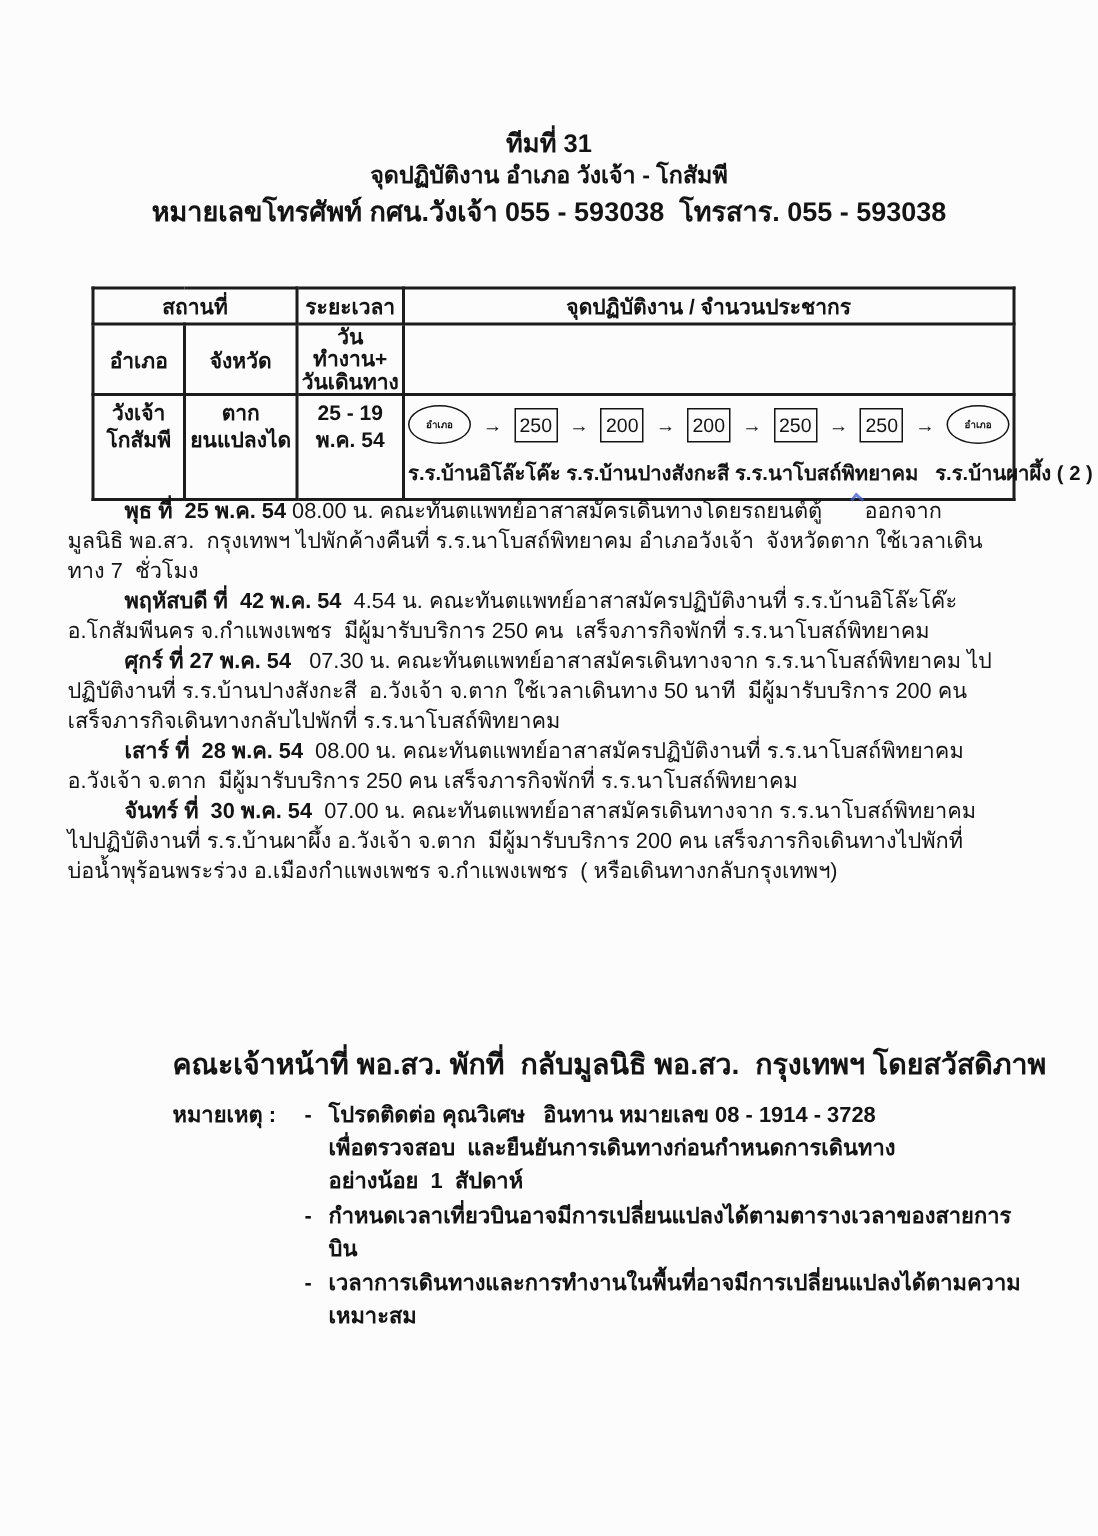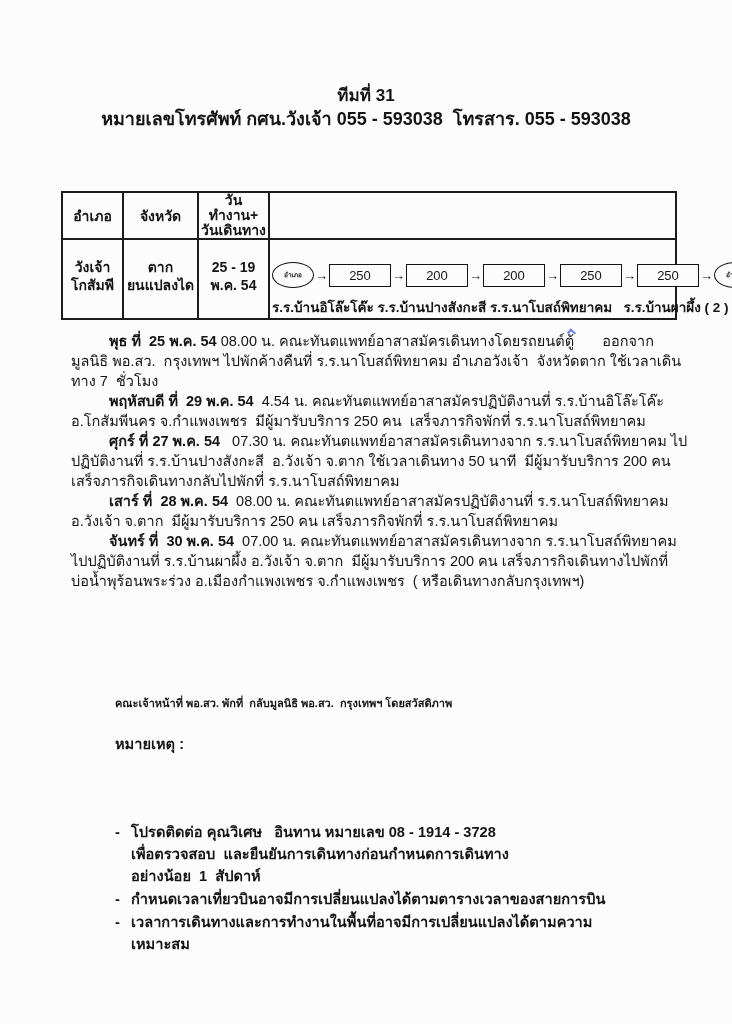--- a/index.html
+++ b/index.html
@@ -13,75 +13,81 @@
   .doc-header { position:absolute; top:84px; left:0; width:732px; text-align:center; font-weight:bold; }
   .doc-header .h1 { font-size:17px; line-height:23px; }
   .doc-header .h2 { font-size:15.5px; line-height:22px; }
   .doc-header .h3 { font-size:15.5px; line-height:22px; }
   .doc-header .h4 { font-size:18px; line-height:25px; white-space:pre-wrap; }
   
   table.doc-table { position:absolute; top:191px; left:61px; width:616px; border-collapse:collapse; table-layout:fixed; }
   table.doc-table td { border:2px solid #1c1c1c; padding:0 2px; text-align:center; vertical-align:middle; font-weight:bold; font-size:14px; color:#141414; }
   tr.r1 td { height:23px; }
   tr.r2 td { height:36px; }
-  tr.r3 td { height:70px; vertical-align:top; padding-top:18px; }
+  tr.r3 td { height:70px; vertical-align:top; padding-top:2px; }
   td.small { font-size:13px; line-height:15px; white-space:pre-line; }
   td.val { white-space:pre-line; line-height:18px; font-size:14px; }
   td.flow-cell { text-align:left; padding:3px 6px 2px 7px; }
   
   .flow-row { display:flex; align-items:center; margin-top:4px; width:100%; }
   .ellipse {
     flex:0 0 auto; width:42px; height:26px; border:1.5px solid #141414; border-radius:50%;
     display:flex; align-items:center; justify-content:center;
     font-size:6.5px; font-weight:bold; overflow:hidden;
   }
   .nbox {
-    flex:0 0 auto; width:62px; height:23px; border:1.5px solid #141414; background:#fcfcfc;
+    flex:0 0 auto; width:29px; height:23px; border:1.5px solid #141414; background:#fcfcfc;
     display:flex; align-items:center; justify-content:center;
     font-size:13px; font-weight:normal;
   }
   .arrow { flex:1 1 auto; text-align:center; font-size:13px; font-weight:bold; line-height:1; padding:0 1px; }
   .schools { margin-top:8px; font-weight:bold; font-size:13.5px; white-space:pre; }
   
-  .schedule { position:absolute; top:331px; left:71px; width:618px; }
+  .schedule { position:absolute; top:331px; left:45px; width:618px; }
   .schedule p { margin:0; font-size:14.5px; line-height:20px; text-indent:38px; white-space:pre-wrap; }
   .schedule p b { font-weight:bold; }
   
-  .closing { position:absolute; top:694px; left:115px; margin:0; font-weight:bold; font-size:11px; white-space:pre-wrap; }
-  .notes { position:absolute; top:733px; left:115px; width:566px; display:flex; align-items:flex-start;flex-direction:column; }
+  .closing { position:absolute; top:694px; left:115px; margin:0; font-weight:bold; font-size:19px; white-space:pre-wrap; }
+  .notes { position:absolute; top:733px; left:115px; width:566px; display:flex; align-items:flex-start; }
   .notes-label { flex:0 0 88px; font-weight:bold; font-size:14.6px; line-height:22px; }
   .notes-items { flex:1 1 auto; }
   .note-item { display:flex; align-items:flex-start; margin-bottom:1px; }
   .note-item .dash { flex:0 0 16px; font-weight:bold; font-size:14.6px; line-height:22px; }
   .note-item .ntext { flex:1 1 auto; font-weight:bold; font-size:14.6px; line-height:22px; white-space:pre-wrap; }
   
   .ink-mark {
     position:absolute; top:330px; left:568px; width:7px; height:6px;
     border-left:2px solid #3b5bd6; border-top:2px solid #3b5bd6;
     transform:rotate(40deg); opacity:.75;
   }
 </style>
 </head>
 <body>
 
 <div class="page">
 
   <div class="doc-header">
     <div class="h1">ทีมที่ 31</div>
+    <div class="h3">จุดปฏิบัติงาน อำเภอ วังเจ้า - โกสัมพี</div>
     <div class="h4">หมายเลขโทรศัพท์ กศน.วังเจ้า 055 - 593038  โทรสาร. 055 - 593038</div>
   </div>
 
   <table class="doc-table">
     <colgroup>
         <col style="width:61px">
         <col style="width:75px">
         <col style="width:71px">
         <col>
       </colgroup>
     <tbody>
+      <tr class="r1">
+        <td colspan="2">สถานที่</td>
+        <td>ระยะเวลา</td>
+        <td>จุดปฏิบัติงาน / จำนวนประชากร</td>
+      </tr>
       <tr class="r2">
         <td>อำเภอ</td>
         <td>จังหวัด</td>
         <td class="small">วันทำงาน+
 วันเดินทาง</td>
         <td></td>
       </tr>
       <tr class="r3">
         <td class="val">วังเจ้า
 โกสัมพี</td>
@@ -106,21 +112,21 @@
             <span class="ellipse">อำเภอ</span>
           </div>
           <div class="schools">ร.ร.บ้านอิโล๊ะโค๊ะ ร.ร.บ้านปางสังกะสี ร.ร.นาโบสถ์พิทยาคม   ร.ร.บ้านผาผึ้ง ( 2 )</div>
         </td>
       </tr>
     </tbody>
   </table>
 
   <div class="schedule">
     <p><b>พุธ ที่  25 พ.ค. 54</b><span> 08.00 น. คณะทันตแพทย์อาสาสมัครเดินทางโดยรถยนต์ตู้       ออกจาก มูลนิธิ พอ.สว.  กรุงเทพฯ ไปพักค้างคืนที่ ร.ร.นาโบสถ์พิทยาคม อำเภอวังเจ้า  จังหวัดตาก ใช้เวลาเดินทาง 7  ชั่วโมง</span></p>
-    <p><b>พฤหัสบดี ที่  29 พ.ค. 54</b><span>  4.54 น. คณะทันตแพทย์อาสาสมัครปฏิบัติงานที่ ร.ร.บ้านอิโล๊ะโค๊ะ อ.โกสัมพีนคร จ.กำแพงเพชร  มีผู้มารับบริการ 250 คน  เสร็จภารกิจพักที่ ร.ร.นาโบสถ์พิทยาคม</span></p>
+    <p><b>พฤหัสบดี ที่  42 พ.ค. 54</b><span>  4.54 น. คณะทันตแพทย์อาสาสมัครปฏิบัติงานที่ ร.ร.บ้านอิโล๊ะโค๊ะ อ.โกสัมพีนคร จ.กำแพงเพชร  มีผู้มารับบริการ 250 คน  เสร็จภารกิจพักที่ ร.ร.นาโบสถ์พิทยาคม</span></p>
     <p><b>ศุกร์ ที่ 27 พ.ค. 54</b><span>   07.30 น. คณะทันตแพทย์อาสาสมัครเดินทางจาก ร.ร.นาโบสถ์พิทยาคม ไปปฏิบัติงานที่ ร.ร.บ้านปางสังกะสี  อ.วังเจ้า จ.ตาก ใช้เวลาเดินทาง 50 นาที  มีผู้มารับบริการ 200 คน เสร็จภารกิจเดินทางกลับไปพักที่ ร.ร.นาโบสถ์พิทยาคม</span></p>
     <p><b>เสาร์ ที่  28 พ.ค. 54</b><span>  08.00 น. คณะทันตแพทย์อาสาสมัครปฏิบัติงานที่ ร.ร.นาโบสถ์พิทยาคม อ.วังเจ้า จ.ตาก  มีผู้มารับบริการ 250 คน เสร็จภารกิจพักที่ ร.ร.นาโบสถ์พิทยาคม</span></p>
     <p><b>จันทร์ ที่  30 พ.ค. 54</b><span>  07.00 น. คณะทันตแพทย์อาสาสมัครเดินทางจาก ร.ร.นาโบสถ์พิทยาคม ไปปฏิบัติงานที่ ร.ร.บ้านผาผึ้ง อ.วังเจ้า จ.ตาก  มีผู้มารับบริการ 200 คน เสร็จภารกิจเดินทางไปพักที่บ่อน้ำพุร้อนพระร่วง อ.เมืองกำแพงเพชร จ.กำแพงเพชร  ( หรือเดินทางกลับกรุงเทพฯ)</span></p>
   </div>
 
   <p class="closing">คณะเจ้าหน้าที่ พอ.สว. พักที่  กลับมูลนิธิ พอ.สว.  กรุงเทพฯ โดยสวัสดิภาพ</p>
 
   <div class="notes">
     <div class="notes-label">หมายเหตุ :</div>
     <div class="notes-items">

